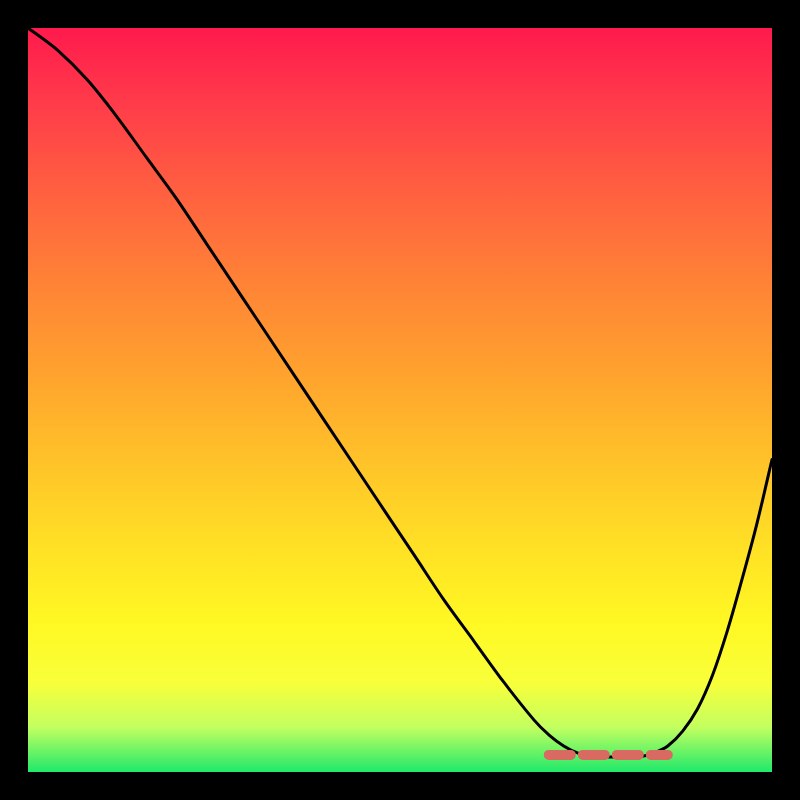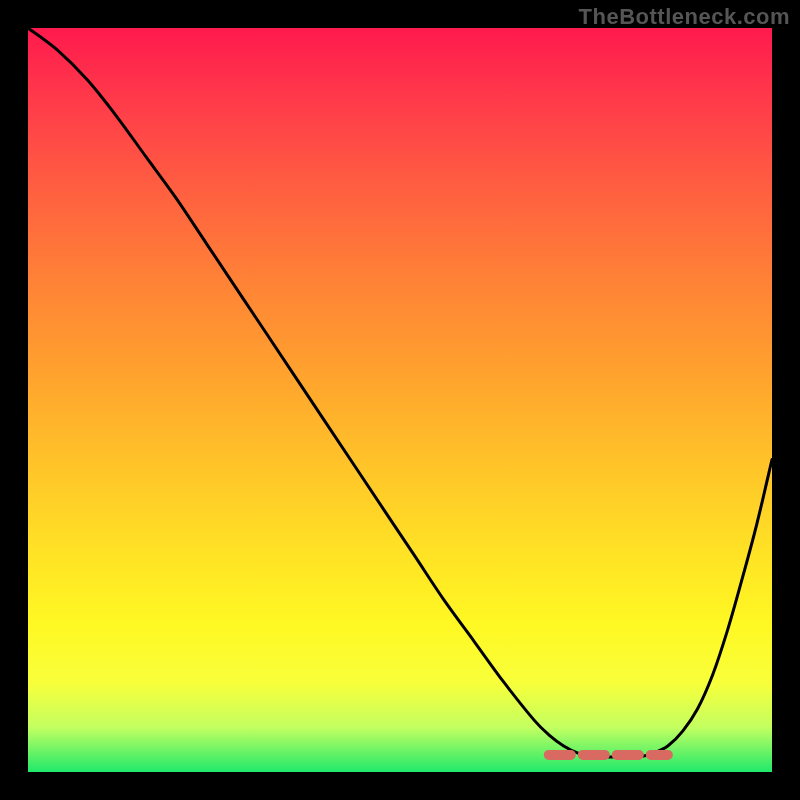--- a/index.html
+++ b/index.html
@@ -52,20 +52,19 @@
     left: 0;
     top: 0;
     width: 744px;
     height: 744px;
     overflow: visible;
   }
 </style>
 </head>
 <body>
 <div class="frame">
-  <div class="watermark">TheBottleneck.com</div>
   <div class="plot-area">
     <svg class="curve" viewBox="0 0 744 744" preserveAspectRatio="none">
       <path id="main-curve" fill="none" stroke="#000" stroke-width="3" stroke-linecap="round" stroke-linejoin="round" d="M 0.0 0.0 C 5.0 3.7, 19.8 13.6, 29.8 22.3 C 39.7 31.0, 49.6 40.9, 59.5 52.1 C 69.4 63.2, 79.4 76.3, 89.3 89.3 C 99.2 102.3, 109.1 116.6, 119.0 130.2 C 129.0 143.8, 138.9 156.9, 148.8 171.1 C 158.7 185.4, 168.6 200.9, 178.6 215.8 C 188.5 230.6, 198.4 245.5, 208.3 260.4 C 218.2 275.3, 228.2 290.2, 238.1 305.0 C 248.0 319.9, 257.9 334.8, 267.8 349.7 C 277.8 364.6, 287.7 379.4, 297.6 394.3 C 307.5 409.2, 317.4 424.1, 327.4 439.0 C 337.3 453.8, 347.2 468.7, 357.1 483.6 C 367.0 498.5, 377.0 513.4, 386.9 528.2 C 396.8 543.1, 406.7 558.6, 416.6 572.9 C 426.6 587.1, 436.5 600.2, 446.4 613.8 C 456.3 627.4, 466.2 641.7, 476.2 654.7 C 486.1 667.7, 498.5 683.2, 505.9 691.9 C 513.4 700.6, 515.8 702.5, 520.8 706.8 C 525.8 711.1, 530.7 714.9, 535.7 718.0 C 540.6 721.1, 545.6 723.5, 550.6 725.4 C 555.5 727.3, 560.5 728.5, 565.4 729.1 C 570.4 729.7, 575.4 729.1, 580.3 729.1 C 585.3 729.1, 590.2 729.1, 595.2 729.1 C 600.2 729.1, 605.1 729.7, 610.1 729.1 C 615.0 728.5, 620.0 727.3, 625.0 725.4 C 629.9 723.5, 634.9 721.7, 639.8 718.0 C 644.8 714.2, 649.8 709.3, 654.7 703.1 C 659.7 696.9, 664.6 690.1, 669.6 680.8 C 674.6 671.5, 679.5 660.3, 684.5 647.3 C 689.4 634.3, 694.4 618.8, 699.4 602.6 C 704.3 586.5, 709.3 568.5, 714.2 550.6 C 719.2 532.6, 724.2 514.6, 729.1 494.8 C 734.1 474.9, 741.5 442.1, 744.0 431.5"></path>
       <path id="flat-highlight" fill="none" stroke="#d86a62" stroke-width="10" stroke-linecap="round" stroke-dasharray="22 12" d="M 520.8 726.9 L 639.8 726.9"></path>
     </svg>
   </div>
 </div>
 
 </body></html>

